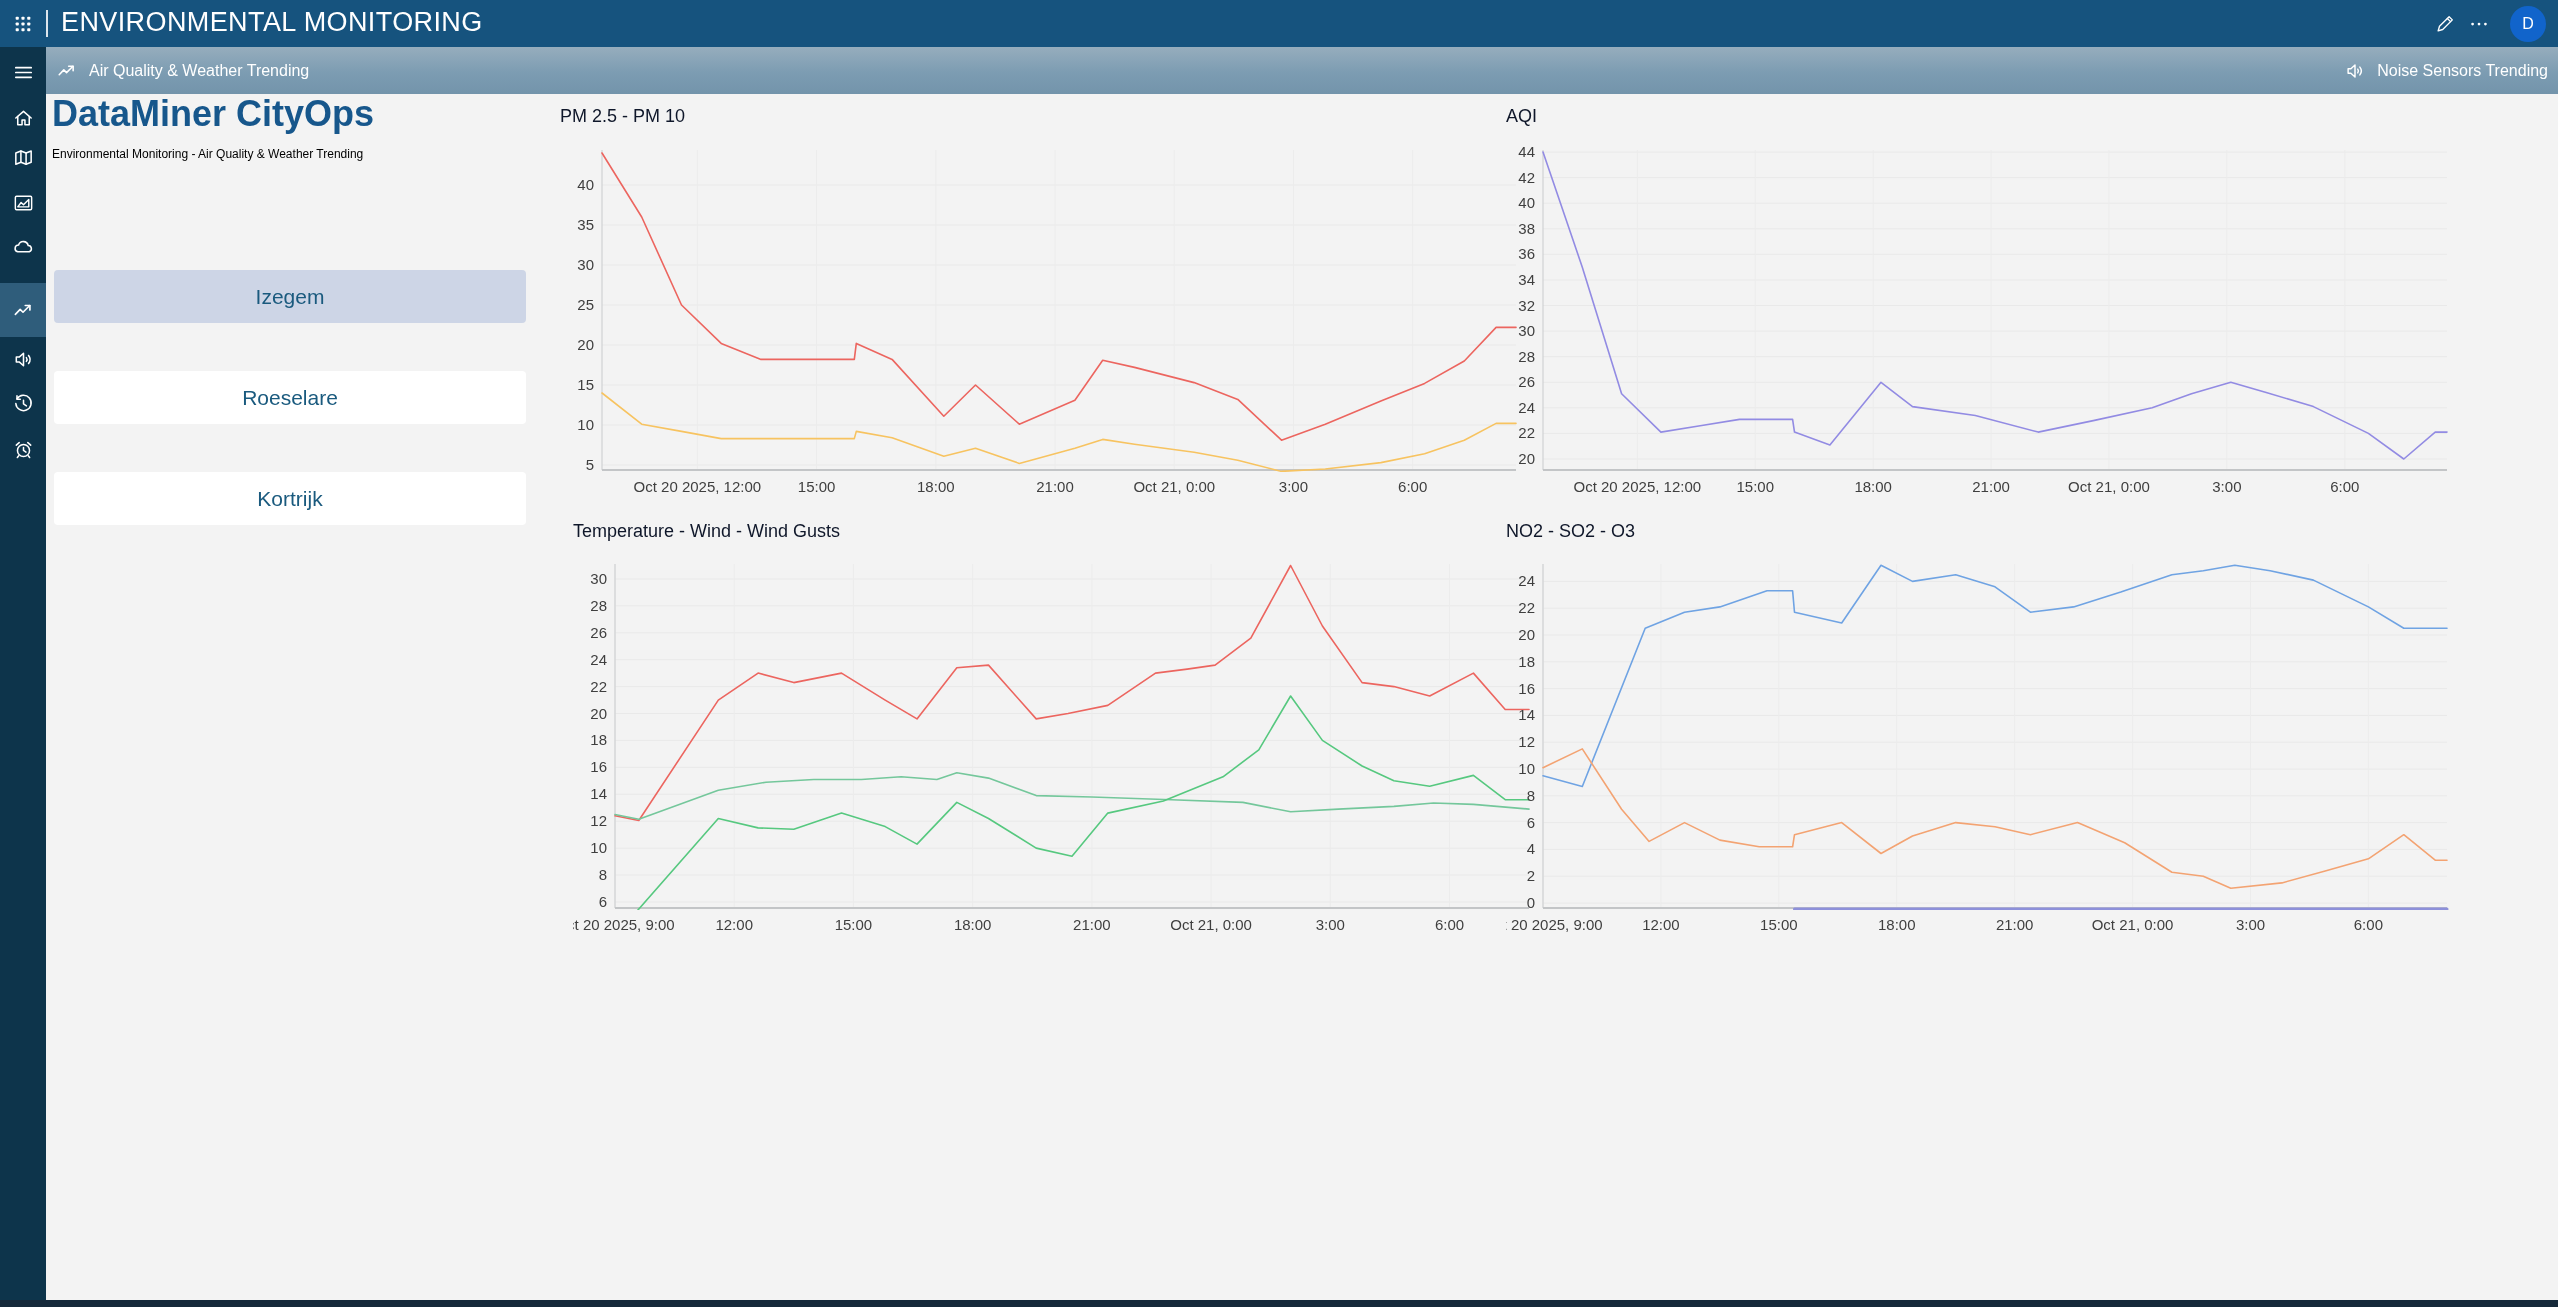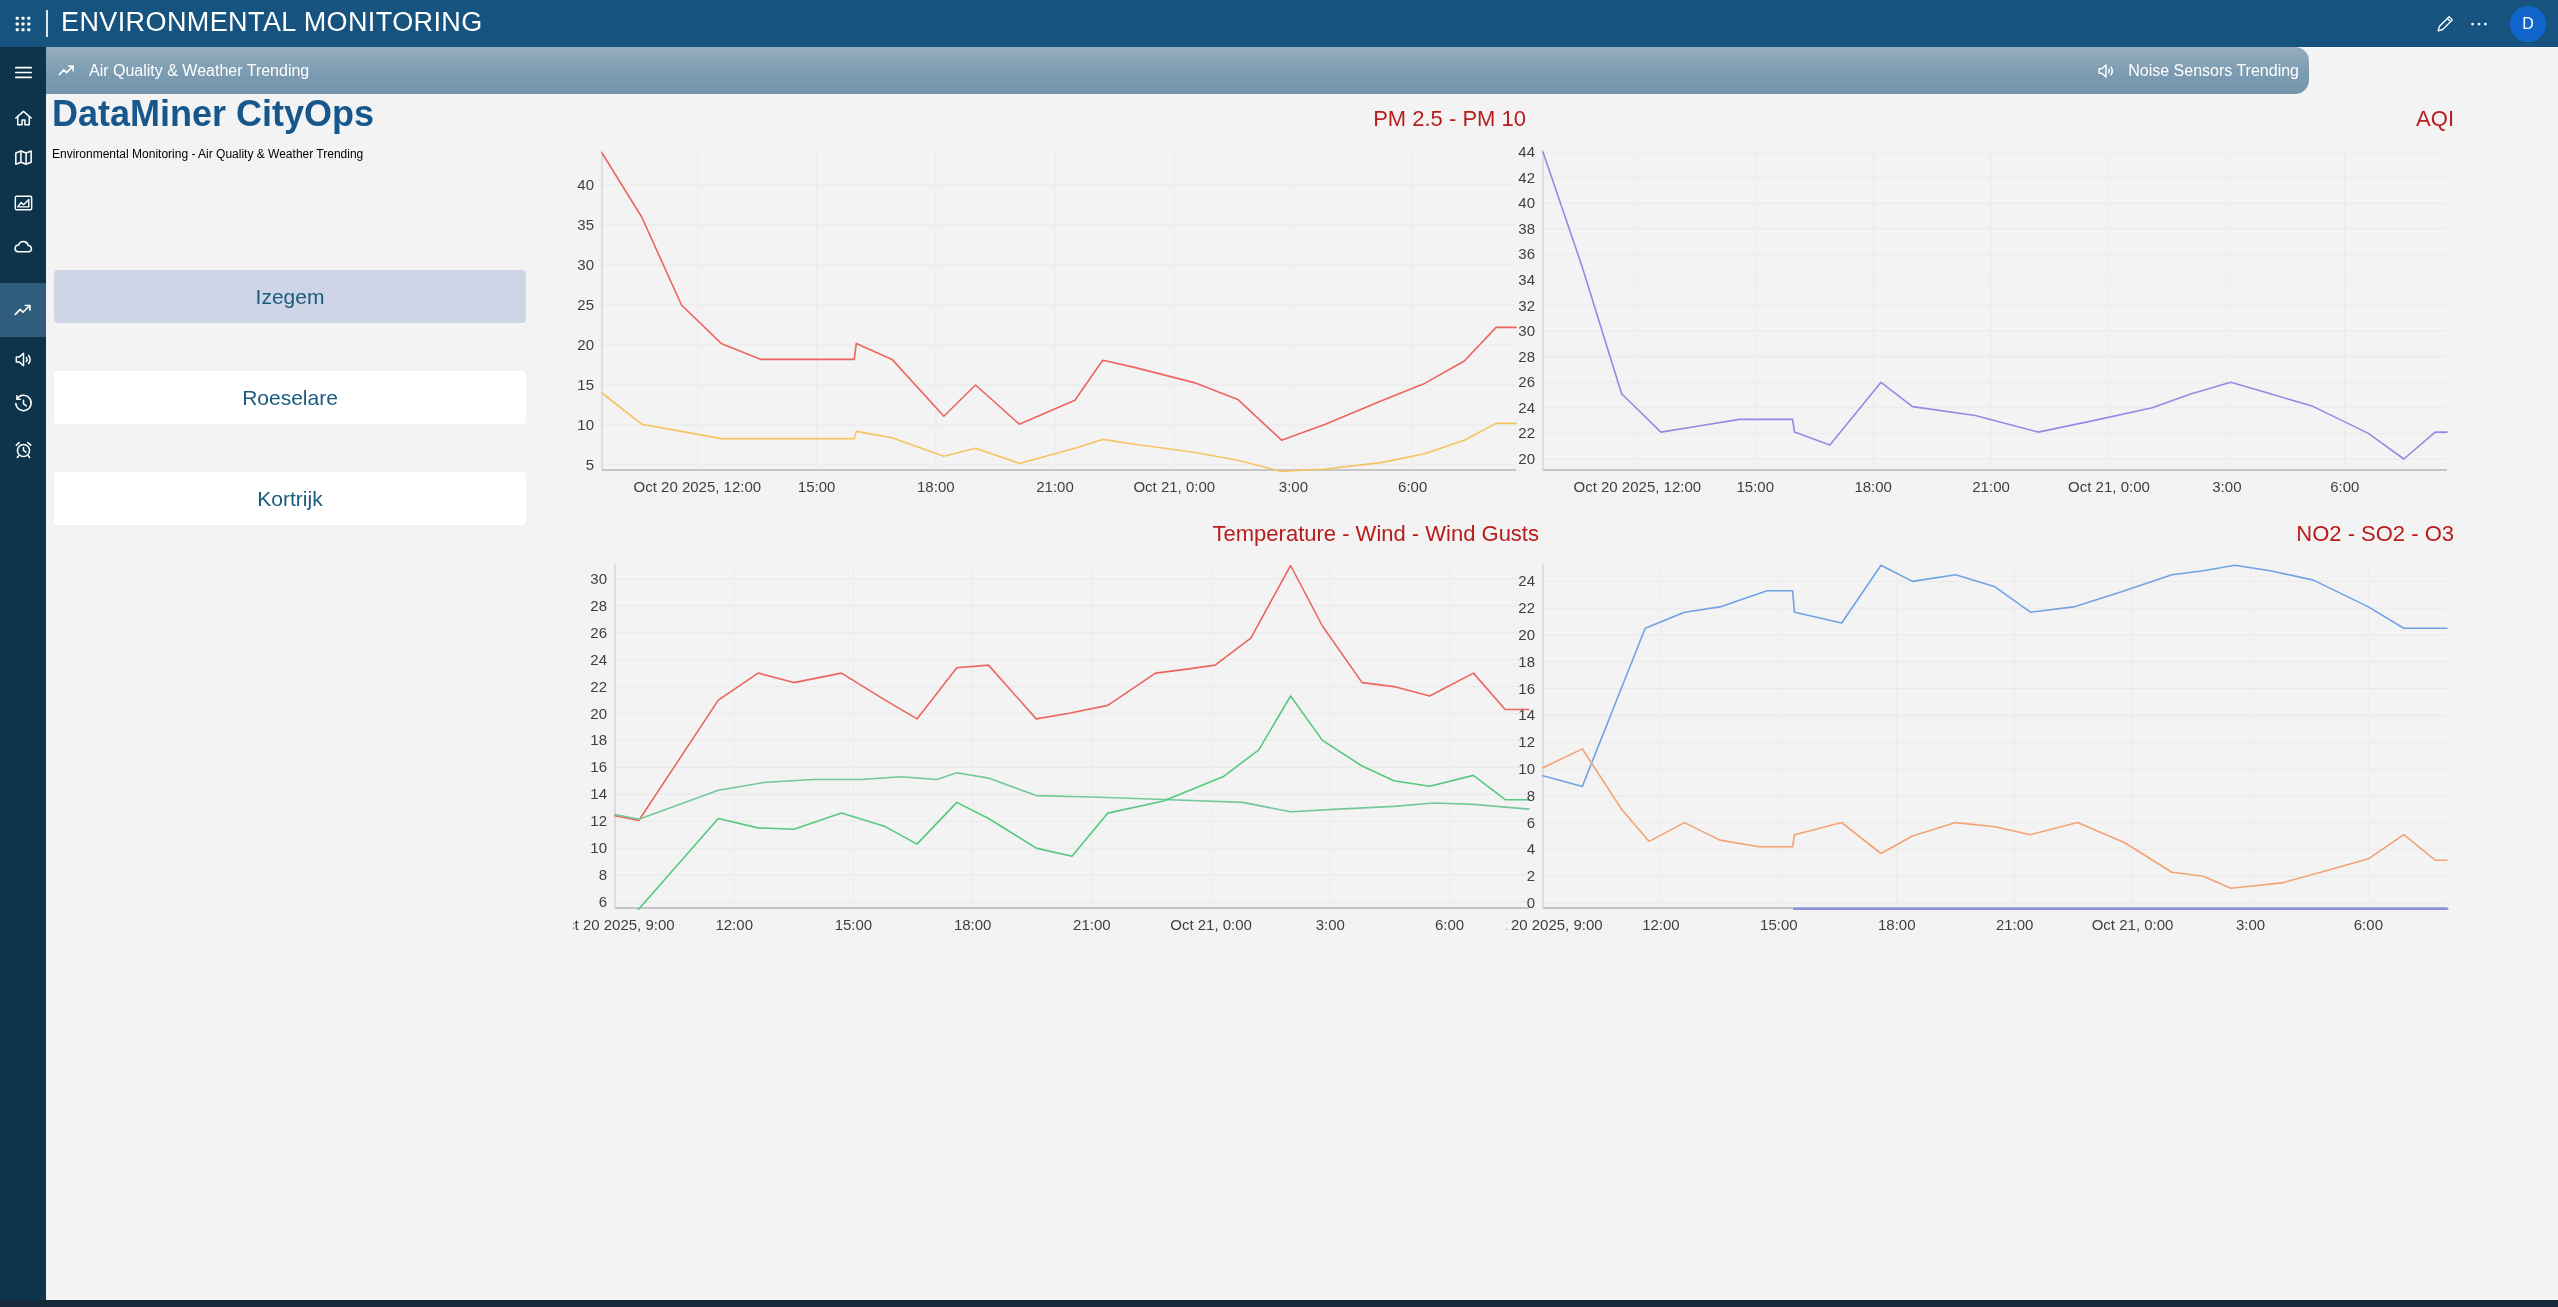--- a/index.html
+++ b/index.html
@@ -21,24 +21,23 @@
   }
   .topbar-actions{position:absolute;right:0;top:0;height:47px;display:flex;align-items:center;}
   .icon-btn{width:34px;height:34px;display:flex;align-items:center;justify-content:center;cursor:pointer;}
   .avatar{
     width:36px;height:36px;border-radius:50%;background:#1164cb;color:#fff;
     display:flex;align-items:center;justify-content:center;
     font-size:16px;margin:0 12px 0 14px;cursor:pointer;
   }
   
   .toolbar{
-    position:absolute;left:0;top:47px;width:2309px;height:47px;
+    position:absolute;left:0;top:47px;width:2558px;height:47px;
     background:linear-gradient(180deg,#96adbd 0%,#7c9cb2 55%,#7394ab 100%);
     color:#fff;
-    border-radius:14px;
   }
   .tab{
     position:absolute;top:0;height:47px;display:flex;align-items:center;gap:11px;
     font-size:16px;white-space:nowrap;cursor:pointer;
   }
   .tab .t-icon{width:22px;height:22px;flex:0 0 auto;}
   .tab-left{left:56px;}
   .tabs-right{position:absolute;right:10px;top:0;height:47px;display:flex;align-items:flex-end;}
   .tabs-right .tab{position:static;}
   
@@ -72,22 +71,22 @@
     font-size:21px;color:#1a5a7e;cursor:pointer;margin-top:48px;
   }
   .city.selected{background:#cdd5e6;}
   
   .chart{position:absolute;overflow:hidden;}
   #chart-0{left:560px;top:100px;width:966px;height:400px;}
   #chart-1{left:1506px;top:100px;width:1052px;height:400px;}
   #chart-2{left:560px;top:515px;width:966px;height:430px;margin-left:13px;}
   #chart-3{left:1506px;top:515px;width:1052px;height:430px;}
   .chart-title{
-    position:absolute;top:6px;left:0;width:100%;text-align:right;
-    font-size:22px;color:#b91c1c;z-index:2;white-space:nowrap;
+    position:absolute;top:6px;left:0;width:100%;text-align:left;
+    font-size:18px;color:#0f172a;z-index:2;white-space:nowrap;
   }
   #chart-1 .chart-title,#chart-3 .chart-title{width:948px;}
   .chart svg{position:absolute;left:0;top:0;}
   svg text{font-family:"Liberation Sans", sans-serif;}
 </style>
 </head>
 <body>
 
 <div class="topbar">
   <span class="waffle">

